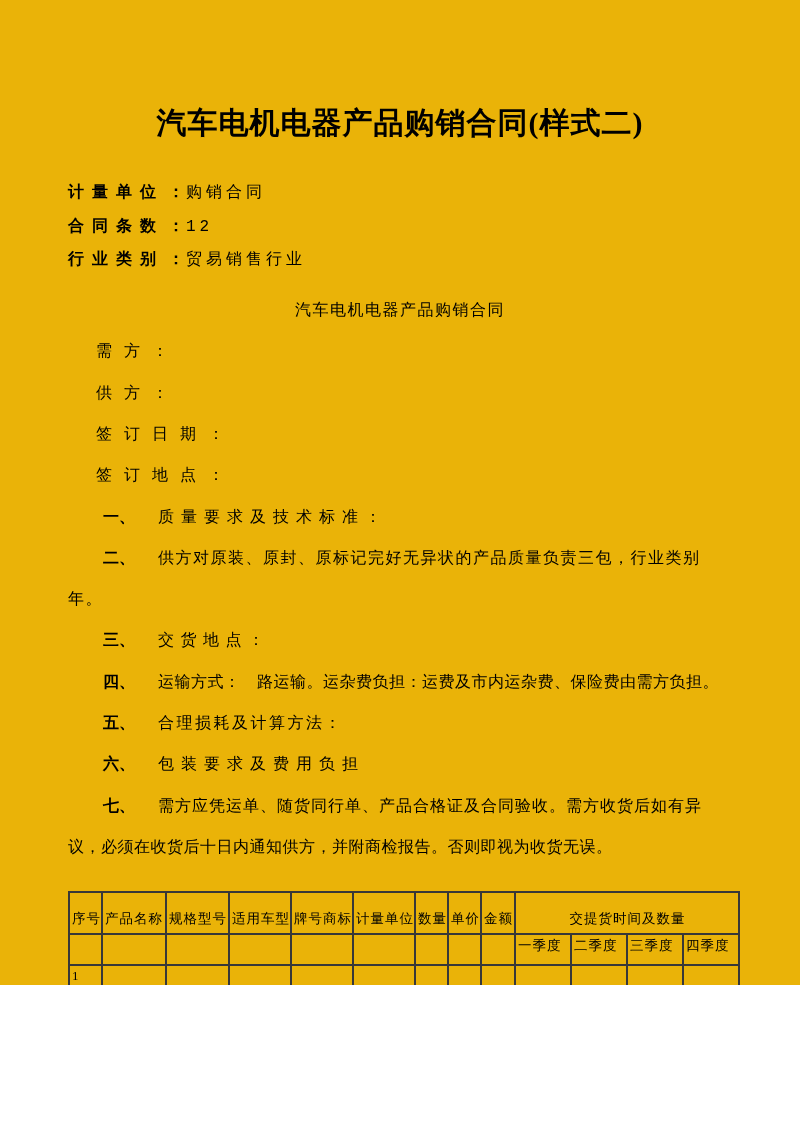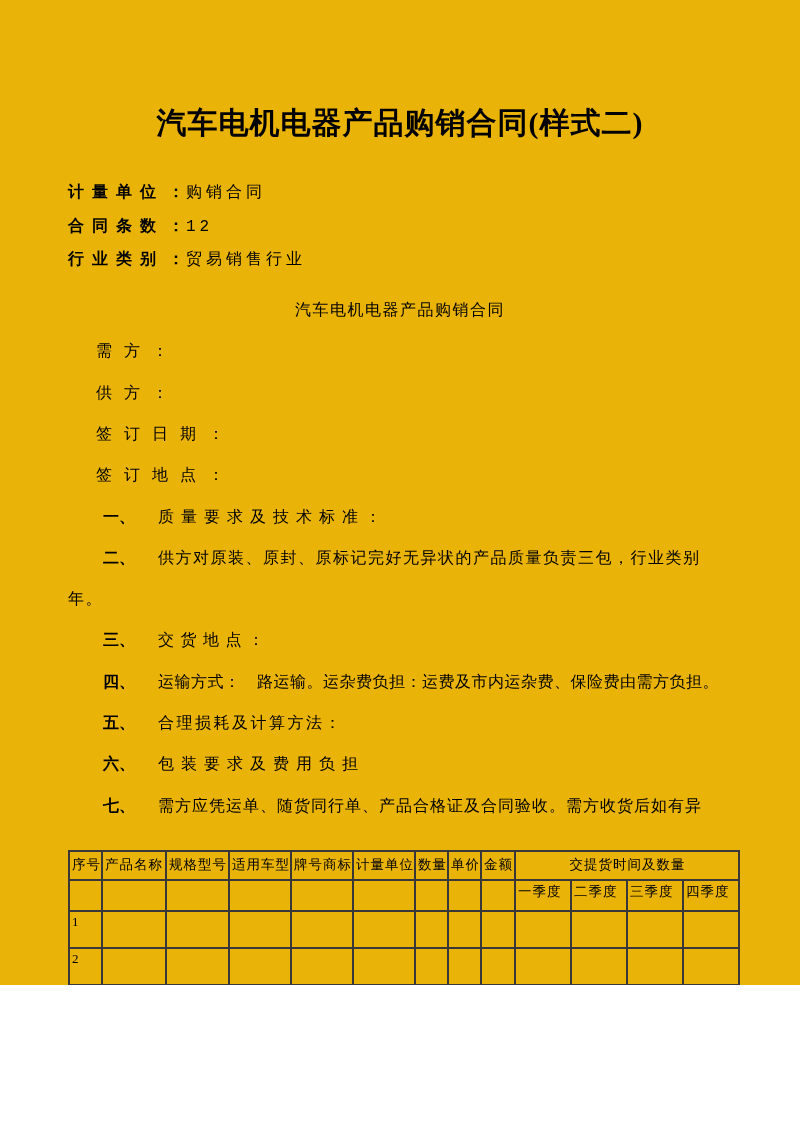--- a/index.html
+++ b/index.html
@@ -53,21 +53,21 @@
     font-size: 13.5px;
     letter-spacing: 1px;
   }
   table.products td {
     border: 2px solid #383838;
     padding: 2px 1px 1px 2px;
     vertical-align: top;
     overflow: hidden;
     white-space: nowrap;
   }
-  tr.hdr1 td { height: 26px; vertical-align: middle; padding-top: 0; }
+  tr.hdr1 td { height: 26px; vertical-align: middle; padding-top: 13px; }
   tr.hdr2 td { height: 26px; }
   tr.datarow td { height: 32px; }
   td.group { text-align: center; }
   td.num-cell { font-size: 13px; letter-spacing: 0; }
 </style>
 </head>
 <body>
 
 <div class="page">
 
@@ -101,20 +101,21 @@
     <p class="clause ls65"><span class="cnum">三、</span><span>交货地点：</span></p>
 
 
     <p class="clause ls0"><span class="cnum">四、</span><span>运输方式：　路运输。运杂费负担：运费及市内运杂费、保险费由需方负担。</span></p>
 
     <p class="clause ls25"><span class="cnum">五、</span><span>合理损耗及计算方法：</span></p>
 
     <p class="clause ls7"><span class="cnum">六、</span><span>包装要求及费用负担</span></p>
 
     <p class="clause ls1"><span class="cnum">七、</span><span>需方应凭运单、随货同行单、产品合格证及合同验收。需方收货后如有异</span></p>
+    <p class="flush ls0">议，必须在收货后十日内通知供方，并附商检报告。否则即视为收货无误。</p>
   </div>
 
   <table class="products">
     <colgroup>
       <col style="width:33px">
         <col style="width:64px">
         <col style="width:63px">
         <col style="width:62px">
       <col style="width:62px">
         <col style="width:62px">

